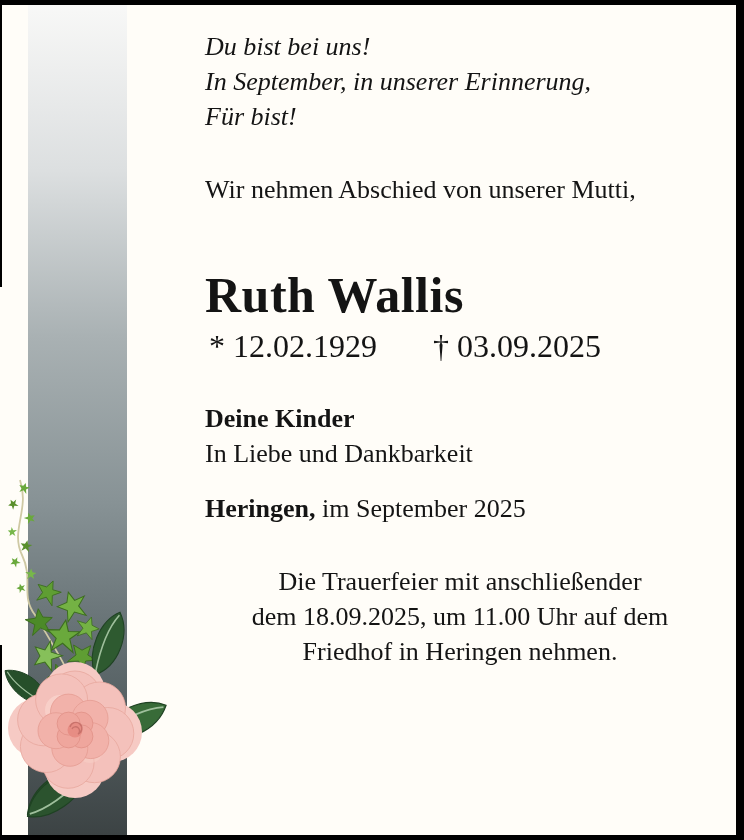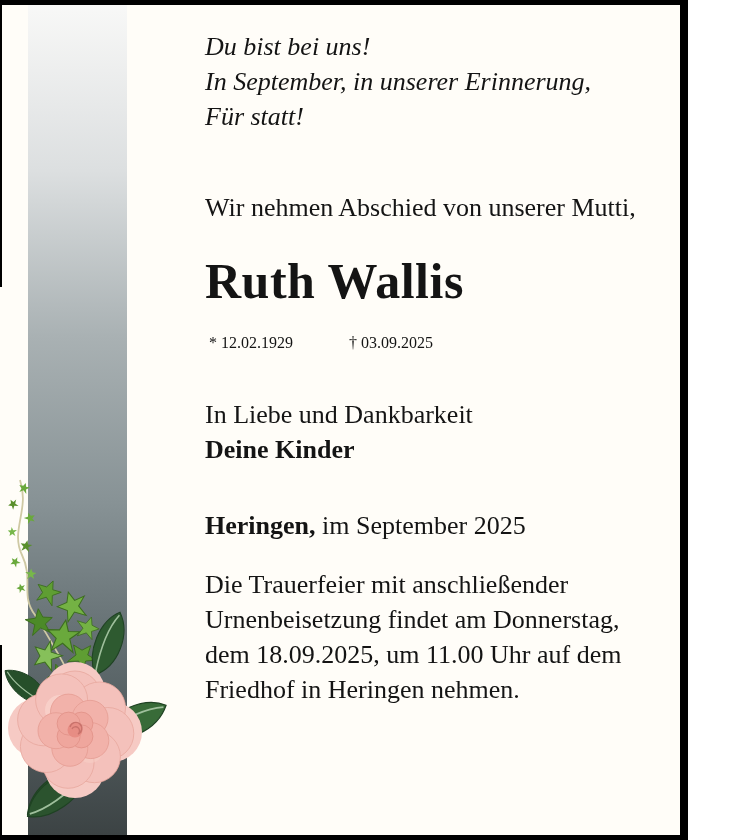--- a/index.html
+++ b/index.html
@@ -1,18 +1,18 @@
 <!DOCTYPE html>
 <html><head>
 <meta charset="utf-8">
 <style>
   html,body { margin:0; padding:0; background:#ffffff; }
   .page {
     position:relative;
-    width:688px; height:840px;
+    width:744px; height:840px;
     background:#fffdf8;
     overflow:hidden;
     font-family:"Liberation Serif", serif;
     color:#141414;
   }
   
   .border { position:absolute; background:#000; }
   .border-top    { top:0; left:0; width:744px; height:5px; }
   .border-bottom { bottom:0; left:0; width:744px; height:5px; }
   .border-right  { top:0; right:0; width:8px; height:840px; }
@@ -26,31 +26,31 @@
       #f8f8f7 0%, #dcdfe0 20%, #a9b1b3 40%,
       #879295 60%, #5d686b 80%, #3c4344 100%);
   }
 
   .deco { position:absolute; left:0px; top:470px; width:178px; height:368px; }
 
   
   .content { position:absolute; left:205px; top:29px; width:510px; }
   .line { font-size:26px; line-height:35px; white-space:nowrap; }
   .verse .line { font-style:italic; }
-  .intro { margin-top:56px; }
+  .intro { margin-top:38px; }
   .name {
-    margin-top:30px;
+    margin-top:62px;
     font-size:50px; line-height:52px; font-weight:bold;
     letter-spacing:0.5px; white-space:nowrap;
   }
-  .dates { margin-top:18px; font-size:16px; line-height:35px; white-space:nowrap; }
+  .dates { margin-top:8px; font-size:32px; line-height:35px; white-space:nowrap; }
   .dates .birth { display:inline-block; margin-right:56px; padding-left:4px; }
   .thanks { margin-top:37px; }
-  .closing { margin-top:41px; }
-  .funeral { margin-top:24px; }
+  .closing { margin-top:20px; }
+  .funeral { margin-top:38px;text-align:center; }
   .bold { font-weight:bold; }
 </style>
 </head>
 <body>
 
 <div class="page">
 
   <div class="ribbon"></div>
 
   <svg class="deco" viewBox="0 0 178 368" xmlns="http://www.w3.org/2000/svg" aria-hidden="true">
@@ -135,43 +135,42 @@
   <div class="border border-bottom"></div>
   <div class="border border-right"></div>
   <div class="border border-left-a"></div>
   <div class="border border-left-b"></div>
 
   <div class="content">
 
     <div class="verse">
       <div class="line">Du bist bei uns!</div>
       <div class="line">In September, in unserer Erinnerung,</div>
-      <div class="line">Für statt!</div>
+      <div class="line">Für bist!</div>
     </div>
 
     <div class="intro">
       <div class="line">Wir nehmen Abschied von unserer Mutti,</div>
     </div>
 
     <div class="name">Ruth Wallis</div>
 
     <div class="dates">
       <span class="birth">* 12.02.1929</span><span>† 03.09.2025</span>
     </div>
 
     <div class="thanks">
+      <div class="line bold">Deine Kinder</div>
       <div class="line">In Liebe und Dankbarkeit</div>
-      <div class="line bold">Deine Kinder</div>
     </div>
 
     <div class="closing">
       <div class="line"><span class="bold">Heringen,</span><span> im September 2025</span></div>
     </div>
 
     <div class="funeral">
       <div class="line">Die Trauerfeier mit anschließender</div>
-      <div class="line">Urnenbeisetzung findet am Donnerstag,</div>
       <div class="line">dem 18.09.2025, um 11.00 Uhr auf dem</div>
       <div class="line">Friedhof in Heringen nehmen.</div>
     </div>
 
   </div>
 </div>
 
 </body></html>

